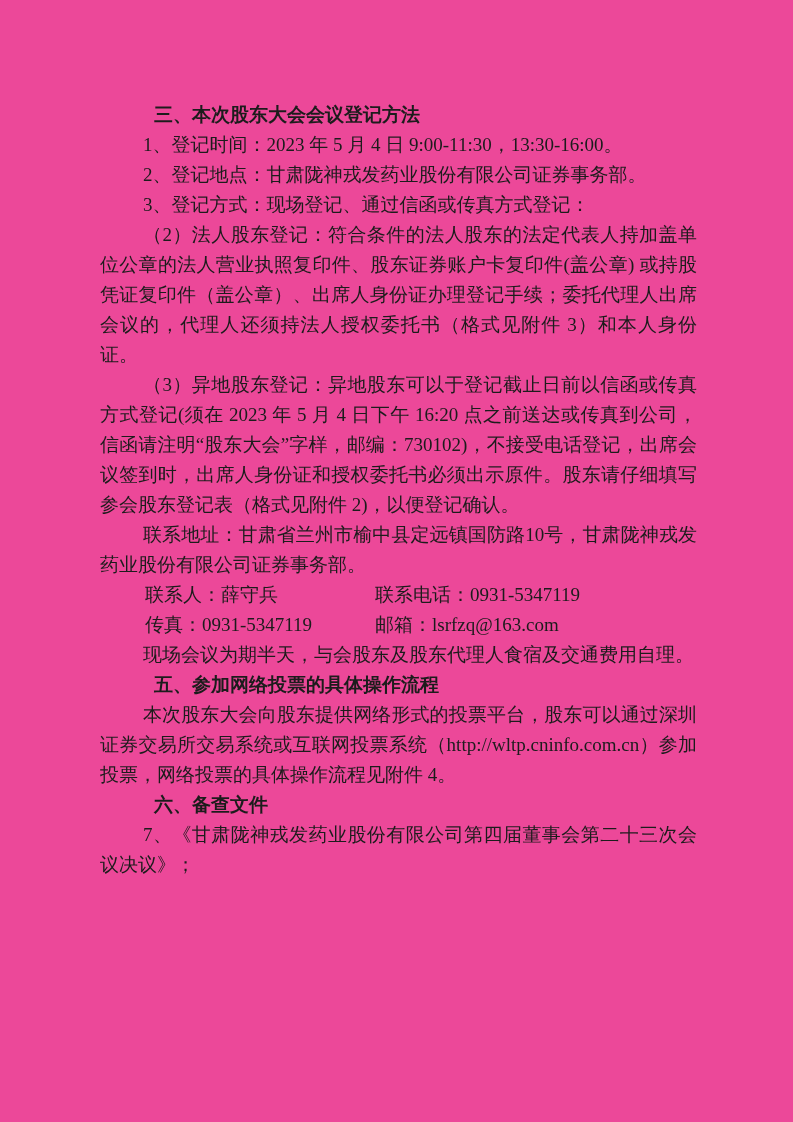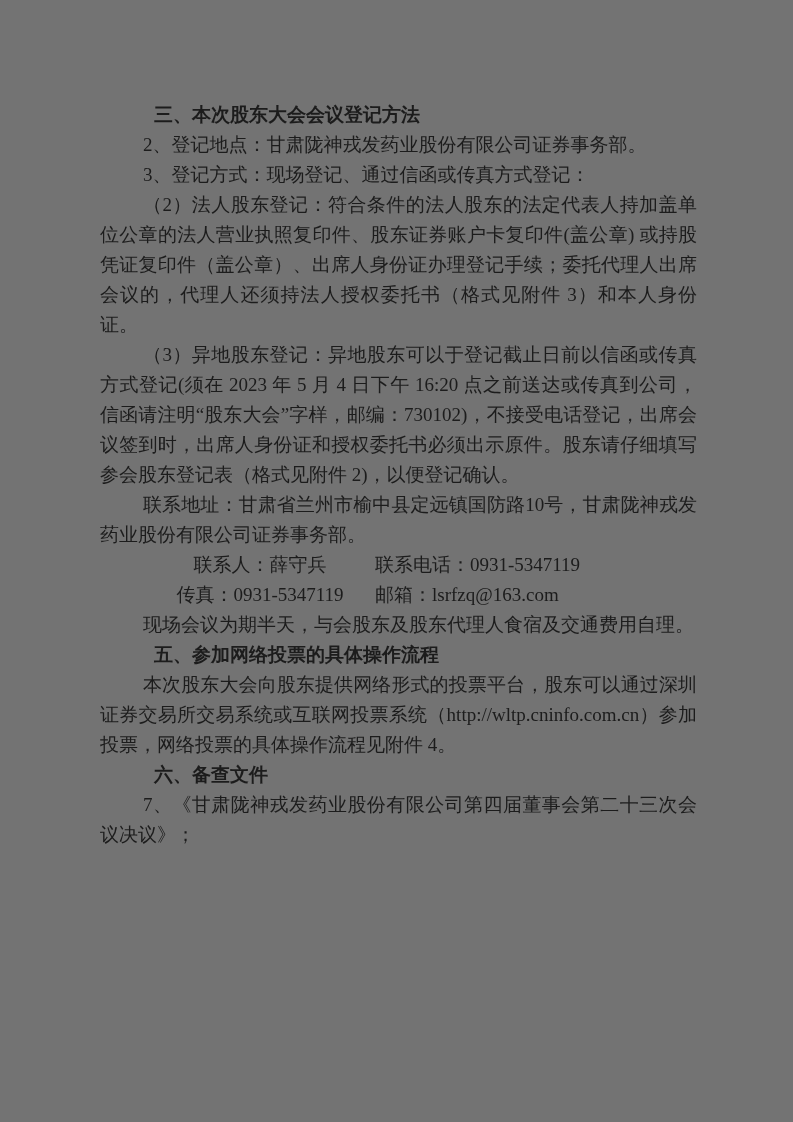--- a/index.html
+++ b/index.html
@@ -10,21 +10,21 @@
     position: relative;
     font-family: "Liberation Serif", "DejaVu Serif", serif;
     color: #1c1c1c;
     overflow: hidden;
   }
   .page {
     position: absolute;
     left: 0; top: 0;
     width: 793px;
     height: 1122px;
-    background: #737373;
+    background: #ec4899;
   }
   .content {
     position: absolute;
     left: 100px;
     top: 100px;
     width: 597px;
   }
   .p {
     font-size: 19px;
     line-height: 30px;
@@ -41,30 +41,30 @@
   }
   .contact-row {
     font-size: 19px;
     line-height: 30px;
     padding-left: 45px;
     display: flex;
   }
   .contact-left {
     width: 230px;
     flex: 0 0 230px;
-    text-align: center;
   }
 </style>
 </head>
 <body>
 
 <div class="page">
   <div class="content">
 
     <div class="h">三、本次股东大会会议登记方法</div>
+    <div class="p">1、登记时间：2023 年 5 月 4 日 9:00-11:30，13:30-16:00。</div>
     <div class="p">2、登记地点：甘肃陇神戎发药业股份有限公司证券事务部。</div>
     <div class="p">3、登记方式：现场登记、通过信函或传真方式登记：</div>
     <div class="p">（2）法人股东登记：符合条件的法人股东的法定代表人持加盖单位公章的法人营业执照复印件、股东证券账户卡复印件(盖公章) 或持股凭证复印件（盖公章）、出席人身份证办理登记手续；委托代理人出席会议的，代理人还须持法人授权委托书（格式见附件 3）和本人身份证。</div>
     <div class="p">（3）异地股东登记：异地股东可以于登记截止日前以信函或传真方式登记(须在 2023 年 5 月 4 日下午 16:20 点之前送达或传真到公司，信函请注明“股东大会”字样，邮编：730102)，不接受电话登记，出席会议签到时，出席人身份证和授权委托书必须出示原件。股东请仔细填写参会股东登记表（格式见附件 2)，以便登记确认。</div>
     <div class="p">联系地址：甘肃省兰州市榆中县定远镇国防路10号，甘肃陇神戎发药业股份有限公司证券事务部。</div>
 
     <div class="contact-row">
       <span class="contact-left">联系人：薛守兵</span>
       <span>联系电话：0931-5347119</span>
     </div>

